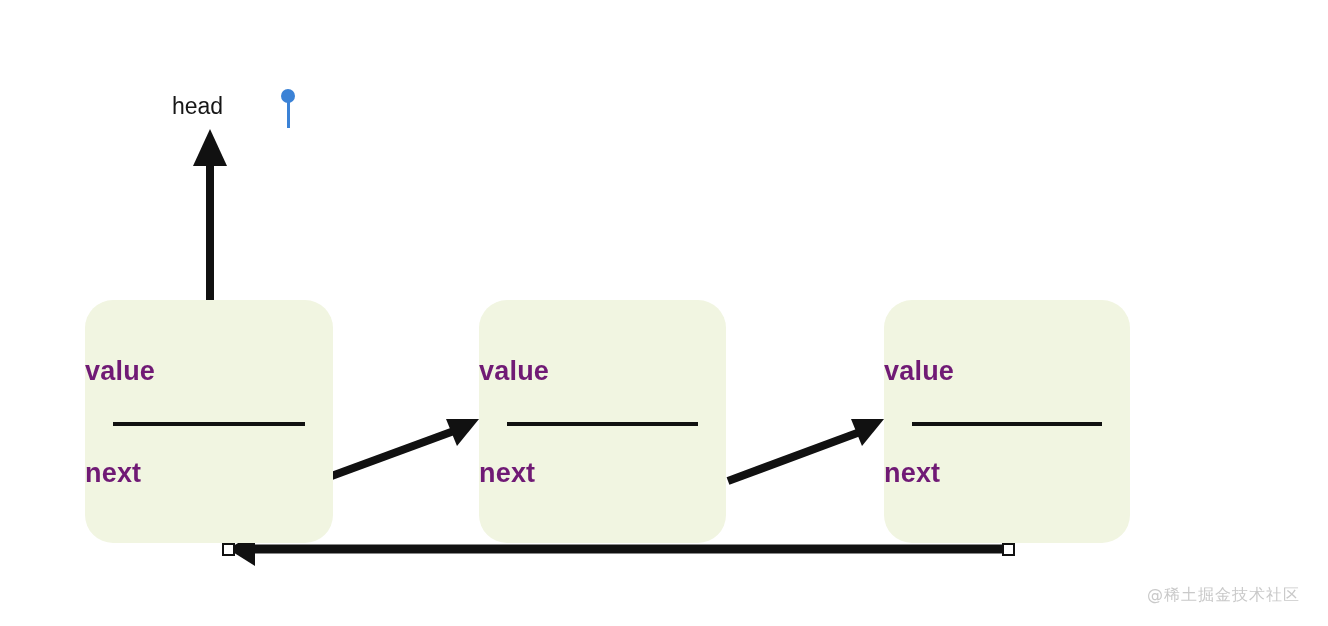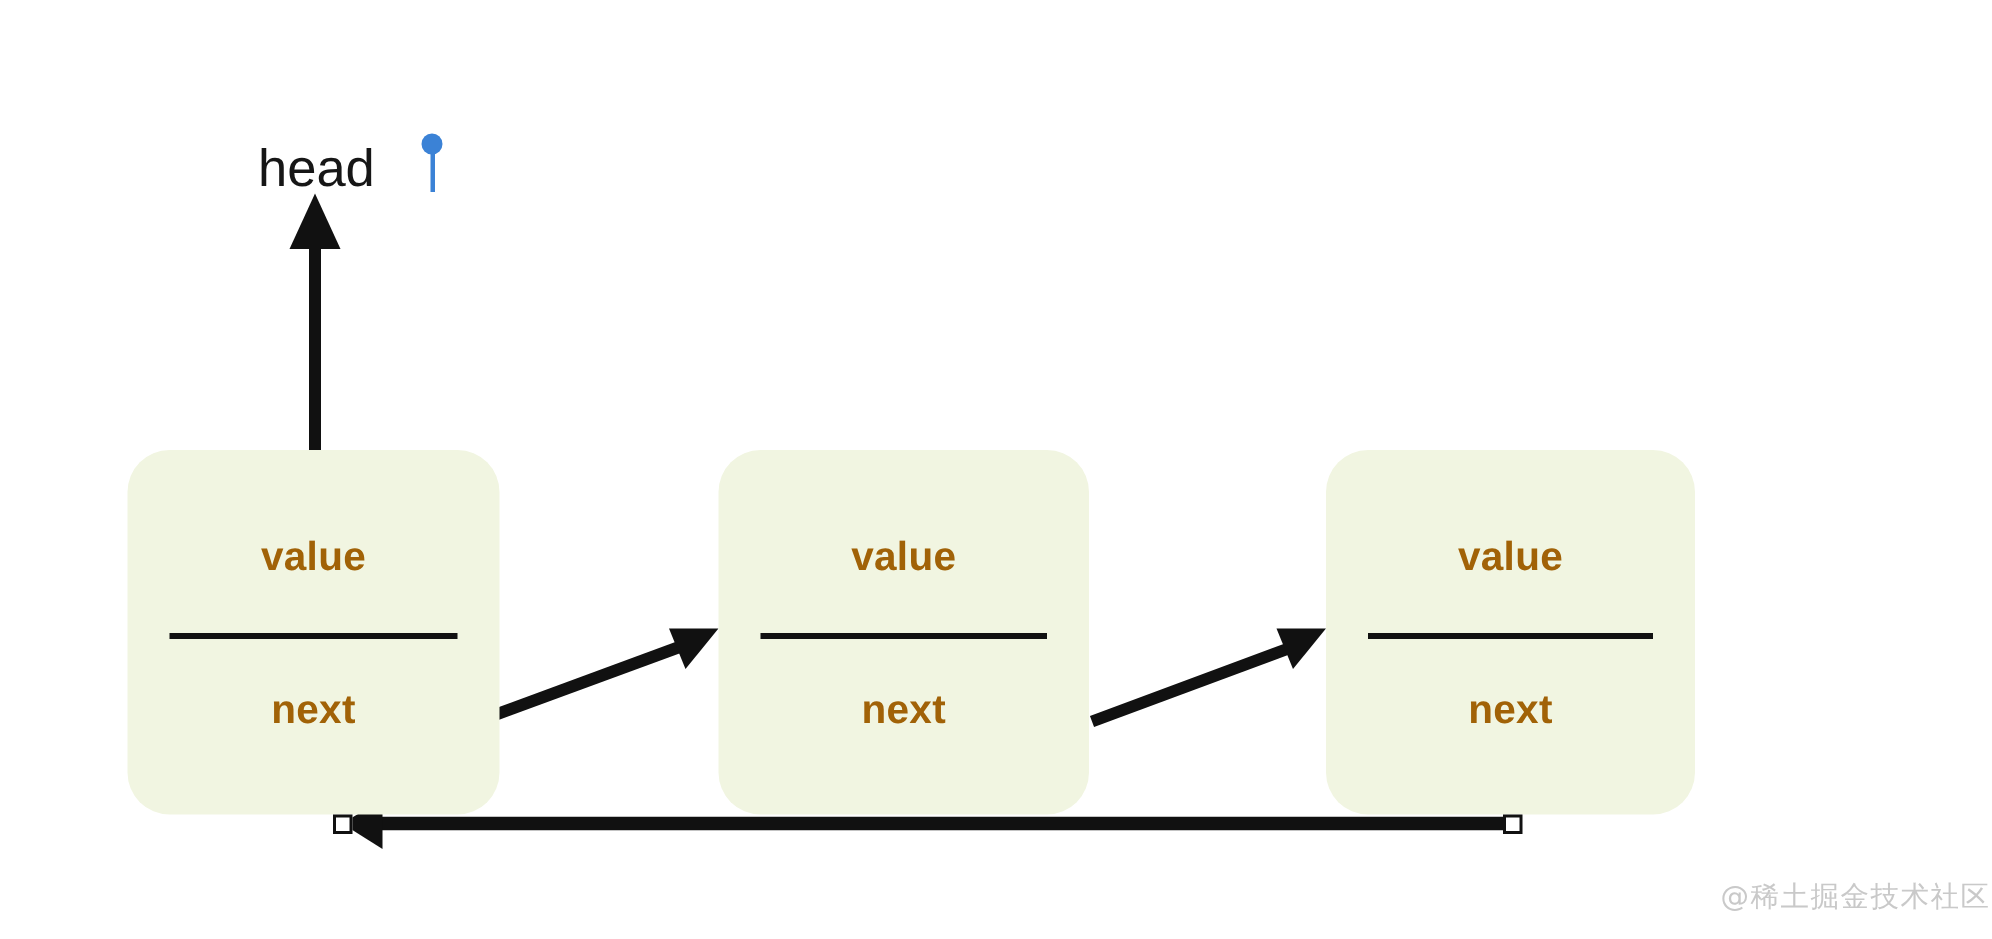--- a/index.html
+++ b/index.html
@@ -25,43 +25,43 @@
     height: 626px;
   }
   .node-box {
     position: absolute;
     border-radius: 28px;
     box-sizing: border-box;
   }
   .node-label {
     position: absolute;
     width: 100%;
-    text-align: center;
+    text-align: left;
     font-family: "Liberation Sans", sans-serif;
     font-weight: bold;
     font-size: 27px;
-    color: #a16207;
+    color: #701a75;
     letter-spacing: 0.2px;
     line-height: 1;
   }
   .node-value-label { top: 58px; }
   .node-next-label  { top: 160px; }
   .node-divider {
     position: absolute;
     height: 4px;
     background: #111111;
     left: 28px;
     right: 28px;
     top: 122px;
   }
   .head-label {
     position: absolute;
     font-family: "Liberation Sans", sans-serif;
     font-weight: normal;
-    font-size: 35px;
+    font-size: 23px;
     color: #161616;
     white-space: nowrap;
     line-height: 1;
   }
   .pin {
     position: absolute;
   }
   .pin-dot {
     position: absolute;
     width: 14px;
@@ -81,21 +81,21 @@
     position: absolute;
     width: 13px;
     height: 13px;
     background: #ffffff;
     border: 2px solid #111111;
     box-sizing: border-box;
   }
   .watermark {
     position: absolute;
     font-family: "DejaVu Sans", sans-serif;
-    font-size: 19px;
+    font-size: 16px;
     color: #c9c9c9;
     white-space: nowrap;
     letter-spacing: 1px;
   }
 </style>
 </head>
 <body>
 
 <div id="canvas">
 

